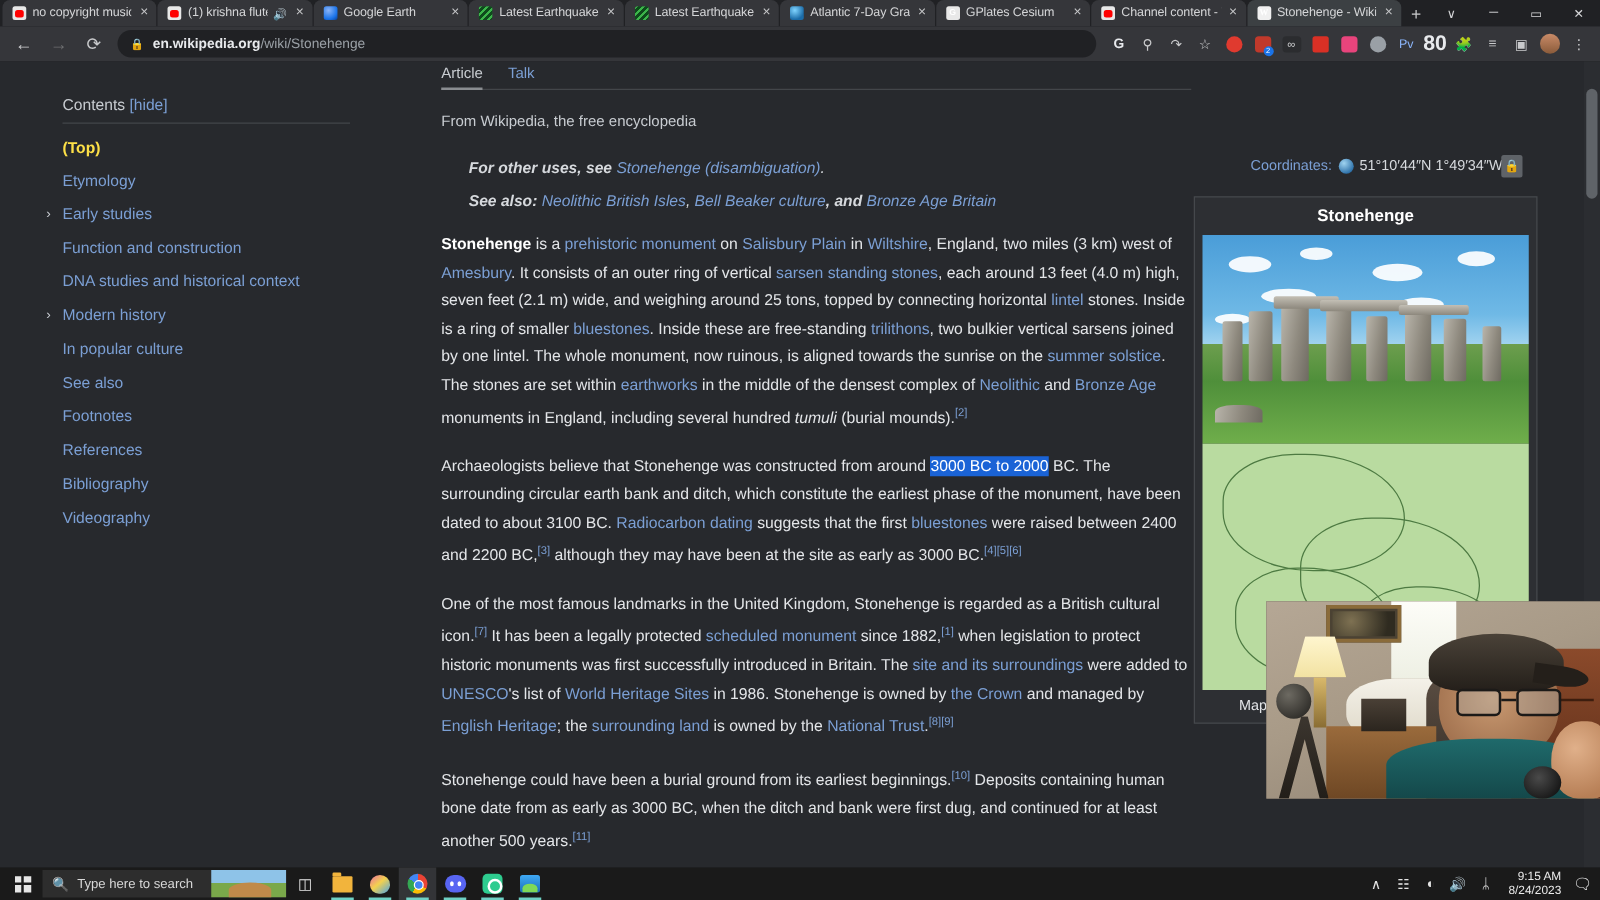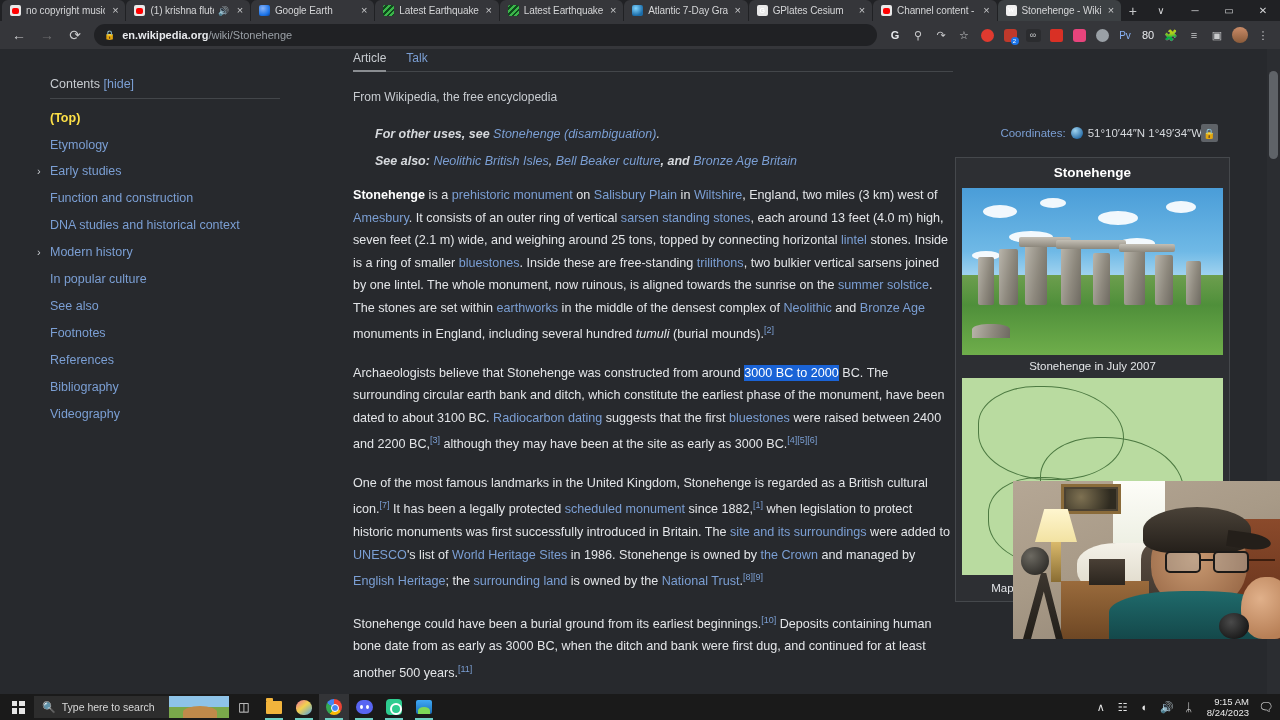--- a/index.html
+++ b/index.html
@@ -127,21 +127,21 @@
   }
   .ext-dot { width: 13px; height: 13px; border-radius: 3px; }
   .ext-red { background: #e03a2f; border-radius: 50%; }
   .ext-red2 { background: #c0392b; border-radius: 3px; position: relative; }
   .ext-red2::after { content:"2"; position:absolute; right:-2px; bottom:-3px; font-size:6px; background:#1a73e8; color:#fff; border-radius:50%; width:8px;height:8px; display:flex;align-items:center;justify-content:center;}
   .ext-eye { background: #2b2c2f; color:#cfd0d2; font-size:9px; width:15px; display:flex;align-items:center;justify-content:center;}
   .ext-sq { background: #d93025; border-radius: 2px; }
   .ext-pink { background: #e8447c; border-radius: 3px; }
   .ext-grey { background: #9aa0a6; border-radius: 50%; }
   .ext-pv { font-size: 10px; color: #8ab4f8; font-weight: normal; }
-  .ext-80 { font-size: 11px; color: #e8eaed; }
+  .ext-80 { font-size: 17px; color: #e8eaed; font-weight: bold; }
   .avatar-circ {
     width: 16px; height: 16px; border-radius: 50%;
     background: linear-gradient(#c98b68,#8a5b3a);
   }
 
   
   .page {
     position: absolute;
     left: 0; top: 49px; right: 0; bottom: 26px;
     background: #27292d;
@@ -797,21 +797,20 @@
           <span class="stone" style="left:38%;width:20px;height:58px;"></span>
           <span class="stone" style="left:50%;width:17px;height:52px;"></span>
           <span class="lintel" style="left:36%;bottom:calc(30% + 56px);width:70px;height:9px;"></span>
           <span class="stone" style="left:62%;width:21px;height:55px;"></span>
           <span class="stone" style="left:74%;width:18px;height:50px;"></span>
           <span class="lintel" style="left:60%;bottom:calc(30% + 53px);width:56px;height:8px;"></span>
           <span class="stone" style="left:86%;width:15px;height:44px;"></span>
           <span class="stone" style="left:4%;bottom:10%;width:38px;height:14px;border-radius:40% 40% 0 0;"></span>
         </div>
       </div>
-      <div class="ib-caption">Stonehenge in July 2007</div>
 
       <div class="ib-mapwrap">
         <div class="map-wiltshire">
           <span class="map-border" style="left:6%;top:4%;width:56%;height:48%;"></span>
           <span class="map-border" style="left:30%;top:30%;width:55%;height:50%;"></span>
           <span class="map-border" style="left:10%;top:50%;width:48%;height:45%;"></span>
           <span class="map-border" style="left:48%;top:58%;width:44%;height:38%;"></span>
           <div class="map-inset">
             <span class="uk"></span>
             <span class="reddot"></span>

